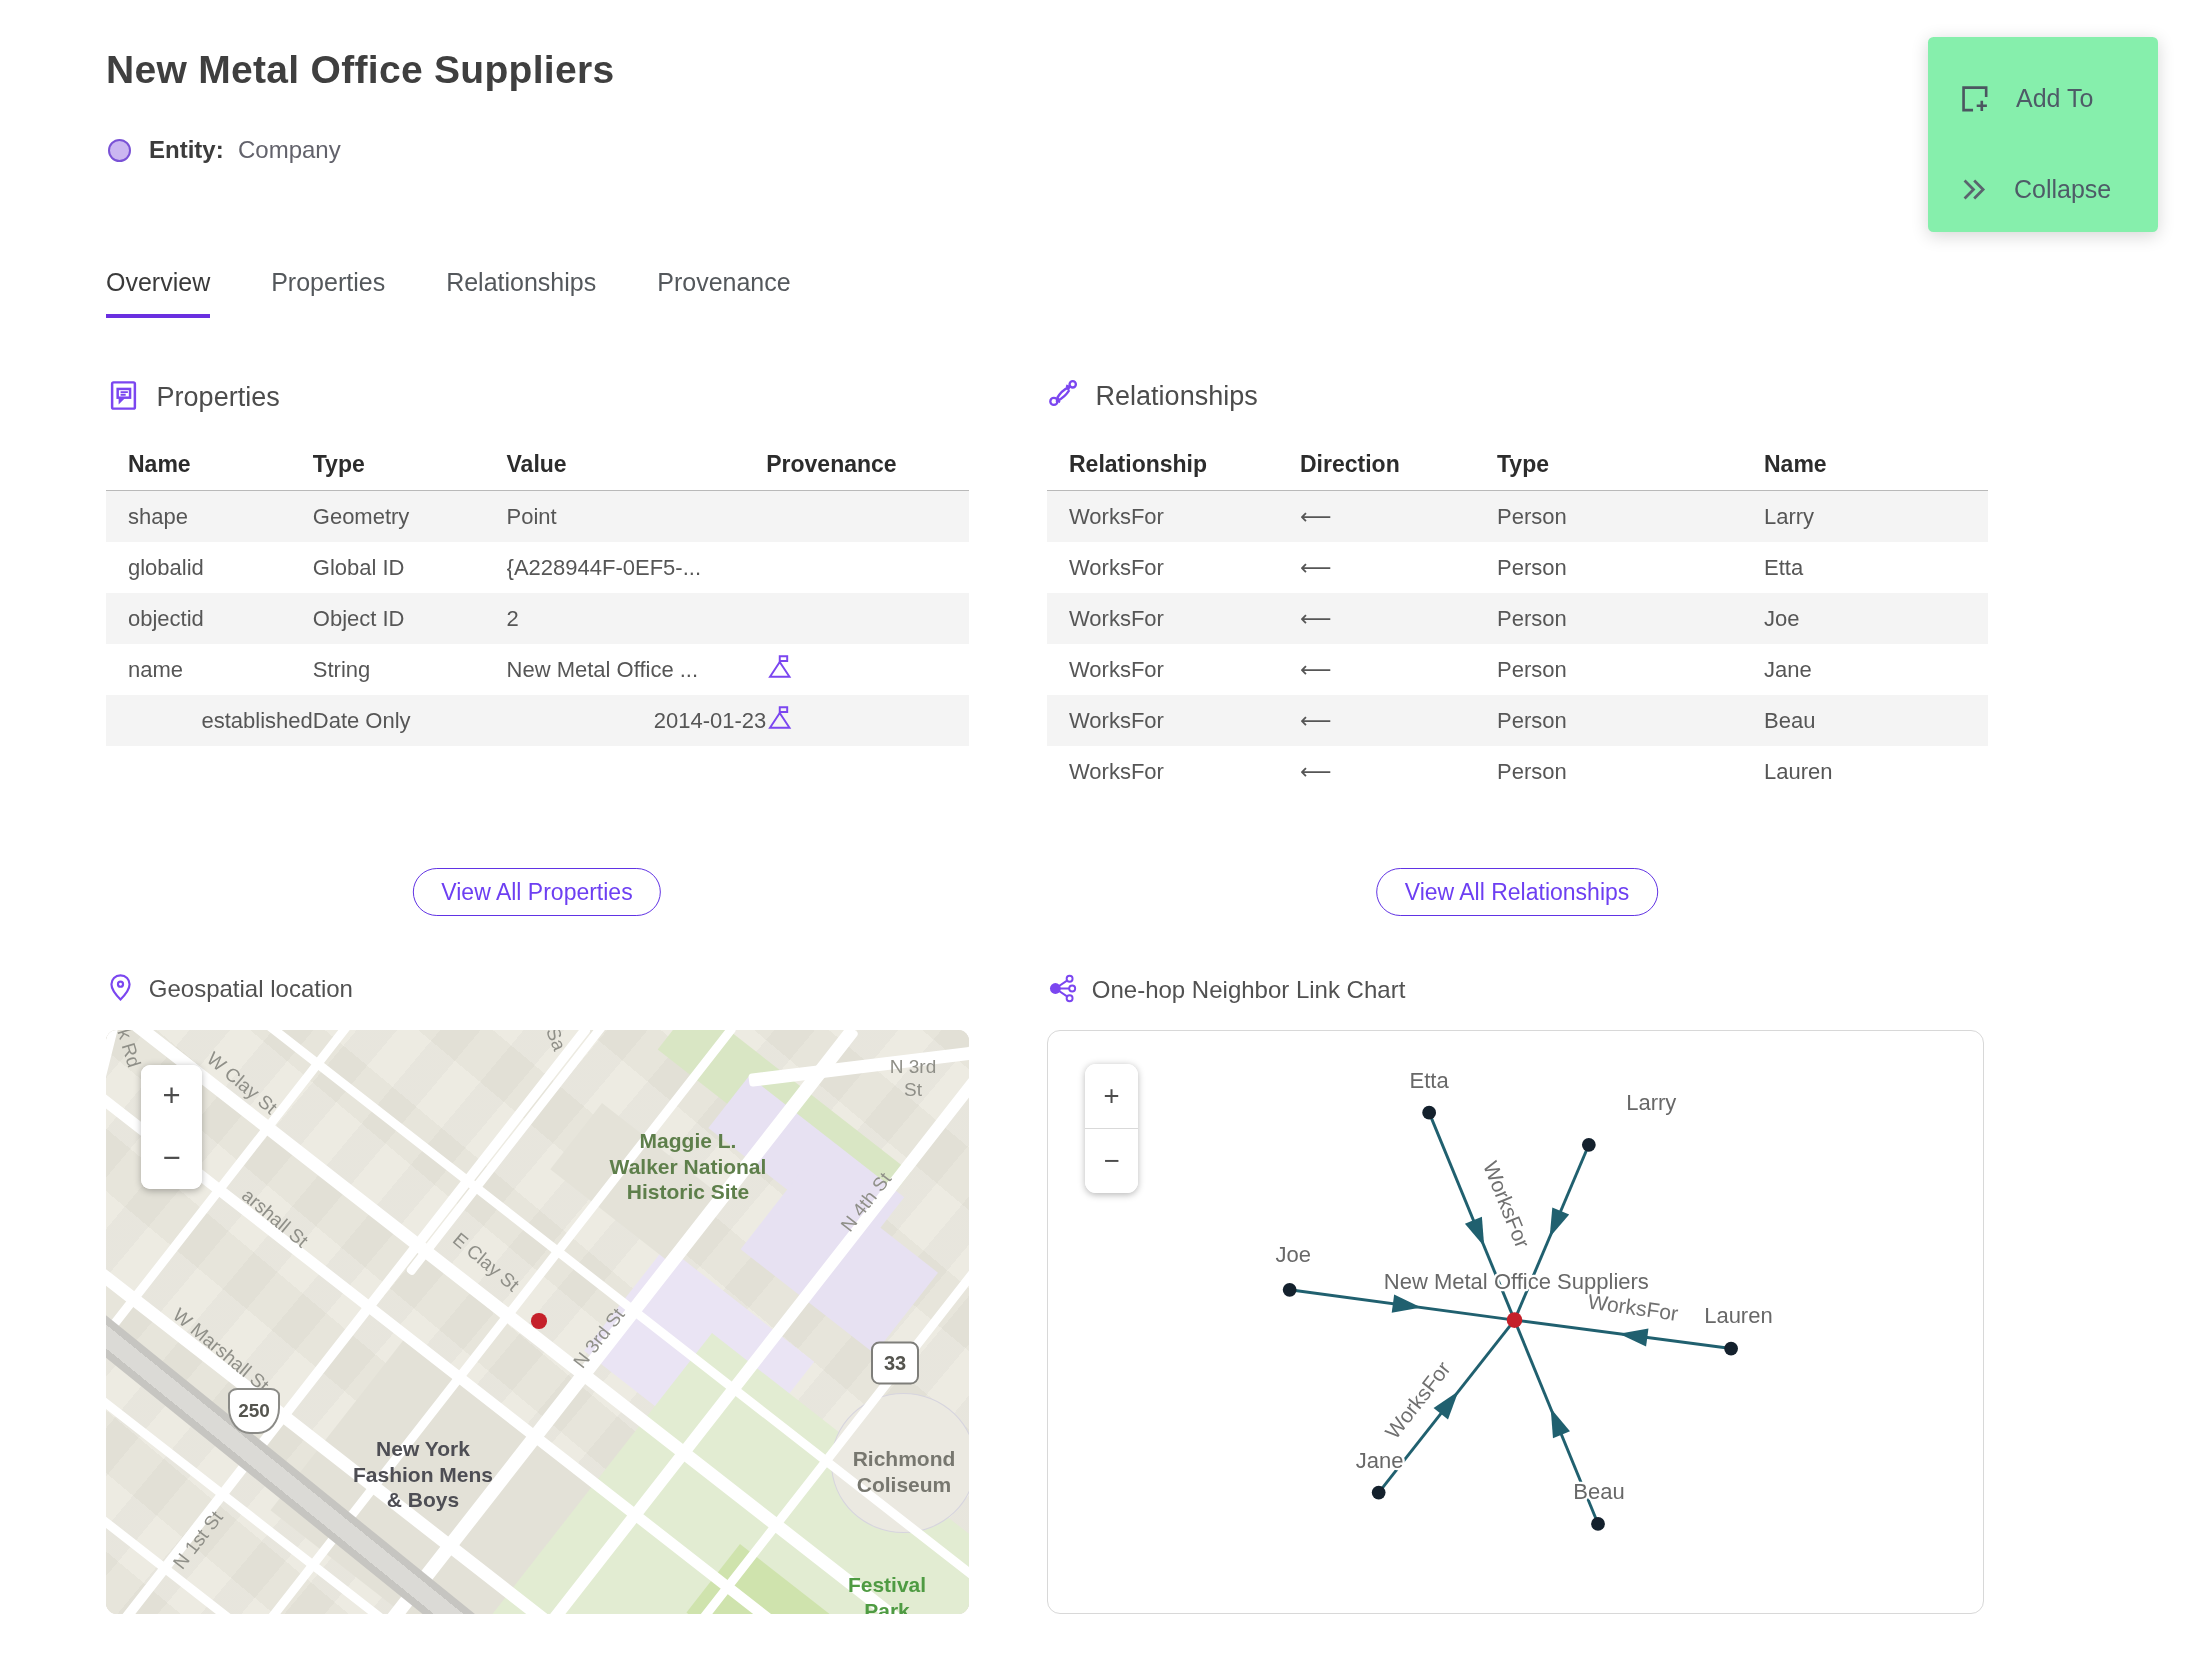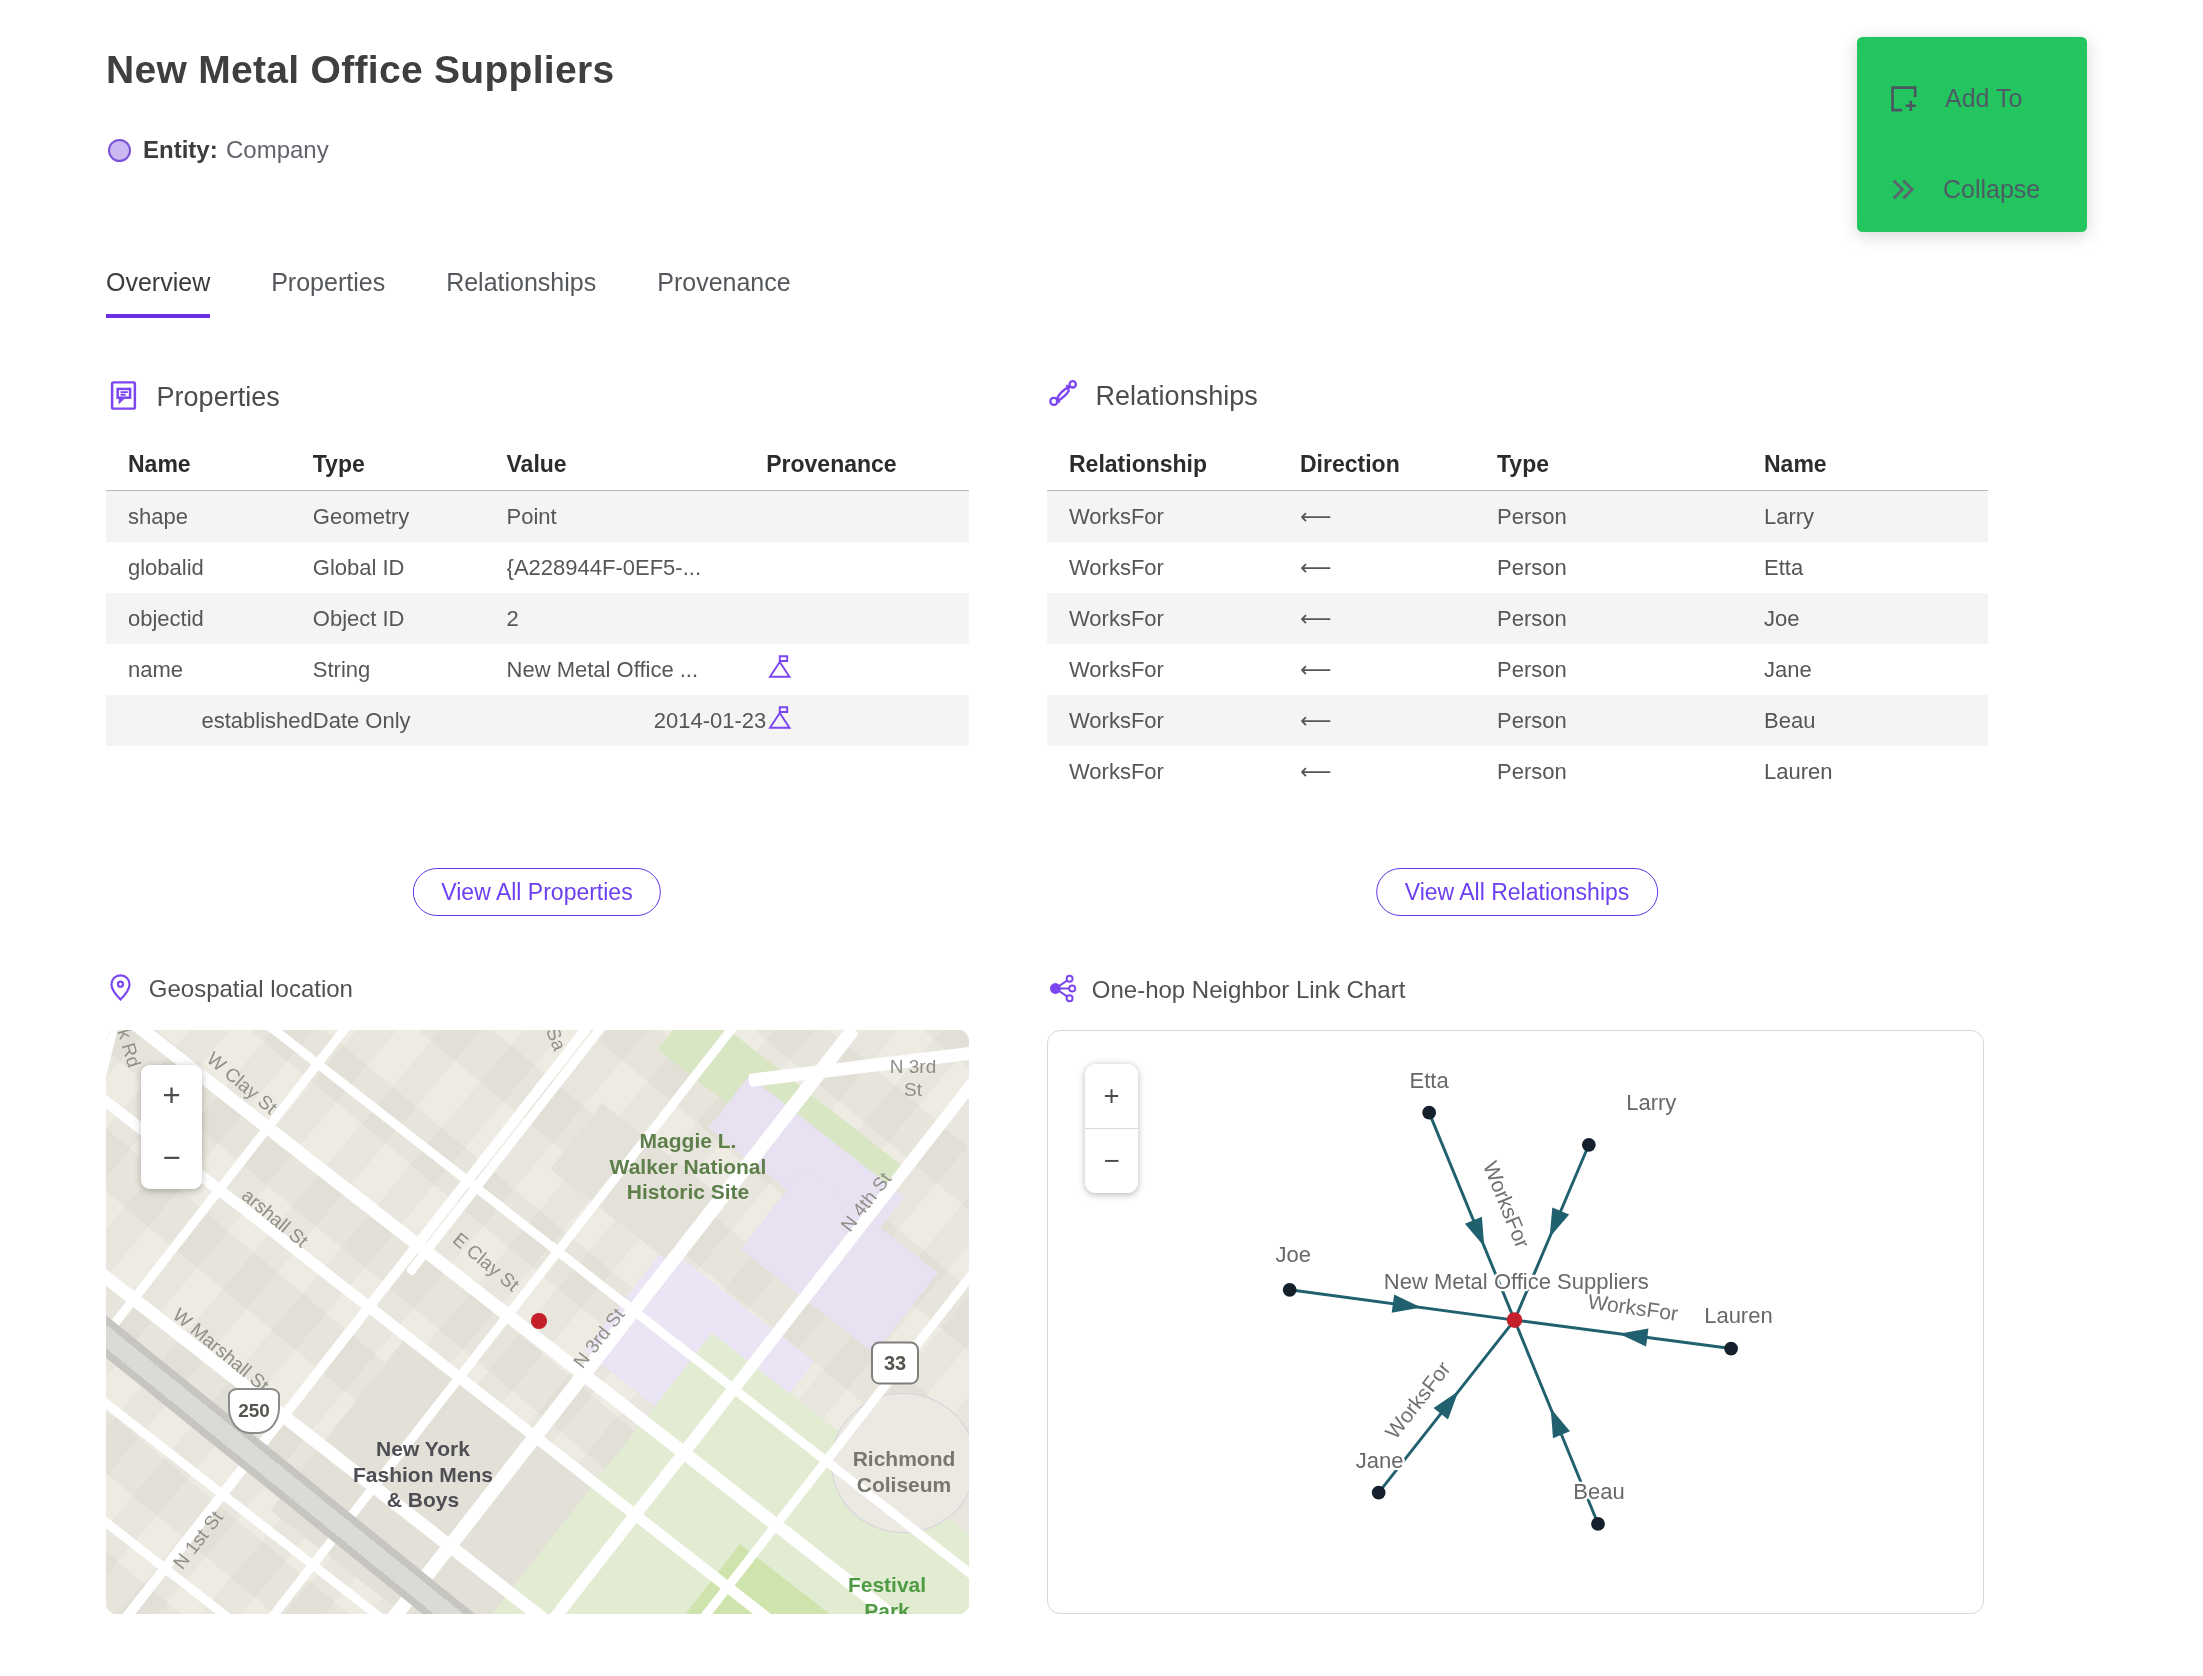--- a/index.html
+++ b/index.html
@@ -1,27 +1,27 @@
 <!DOCTYPE html>
 <html style="font-size:14.7px"><head>
 <meta charset="utf-8">
 <style>
   html,body{margin:0;padding:0;background:#fff;}
   .page{position:relative;width:2204px;height:1677px;background:#fff;
         font-family:"Liberation Sans",sans-serif;overflow:hidden;}
 
   
   .title{position:absolute;left:106px;top:48px;font-size:39px;font-weight:700;color:#3f3f3f;letter-spacing:0.3px;}
-  .entity-row{position:absolute;left:108px;top:136px;display:flex;align-items:center;gap:12px;}
+  .entity-row{position:absolute;left:108px;top:136px;display:flex;align-items:center;gap:18px;}
   .entity-circle{width:23px;height:23px;border-radius:50%;background:#cbb7f1;border:2.8px solid #7a52d6;box-sizing:border-box;}
   .entity-label{font-size:24px;font-weight:700;color:#3c3c3c;}
   .entity-type{font-size:24px;color:#62626b;margin-left:-3.7px;}
 
   
-  .actions-panel{position:absolute;left:1857px;top:37px;width:230px;height:195px;background:#22c55e;
+  .actions-panel{position:absolute;left:1928px;top:37px;width:230px;height:195px;background:#86efac;
                  border-radius:5.5px;box-shadow:0 3.7px 16.5px rgba(0,0,0,.16);}
   .action-item{position:absolute;left:29px;display:flex;align-items:center;gap:24px;cursor:pointer;}
   .action-item span.lbl{font-size:25px;color:#4e5b67;}
   .action-item svg{display:block;}
 
   
   .tabs{position:absolute;left:106px;top:268px;display:flex;gap:61px;}
   .tab{font-size:25px;color:#54585c;padding-bottom:16.5px;border-bottom:4.6px solid transparent;cursor:pointer;}
   .tab.active{color:#3a3a3a;border-bottom-color:#6a2fe0;}
 

